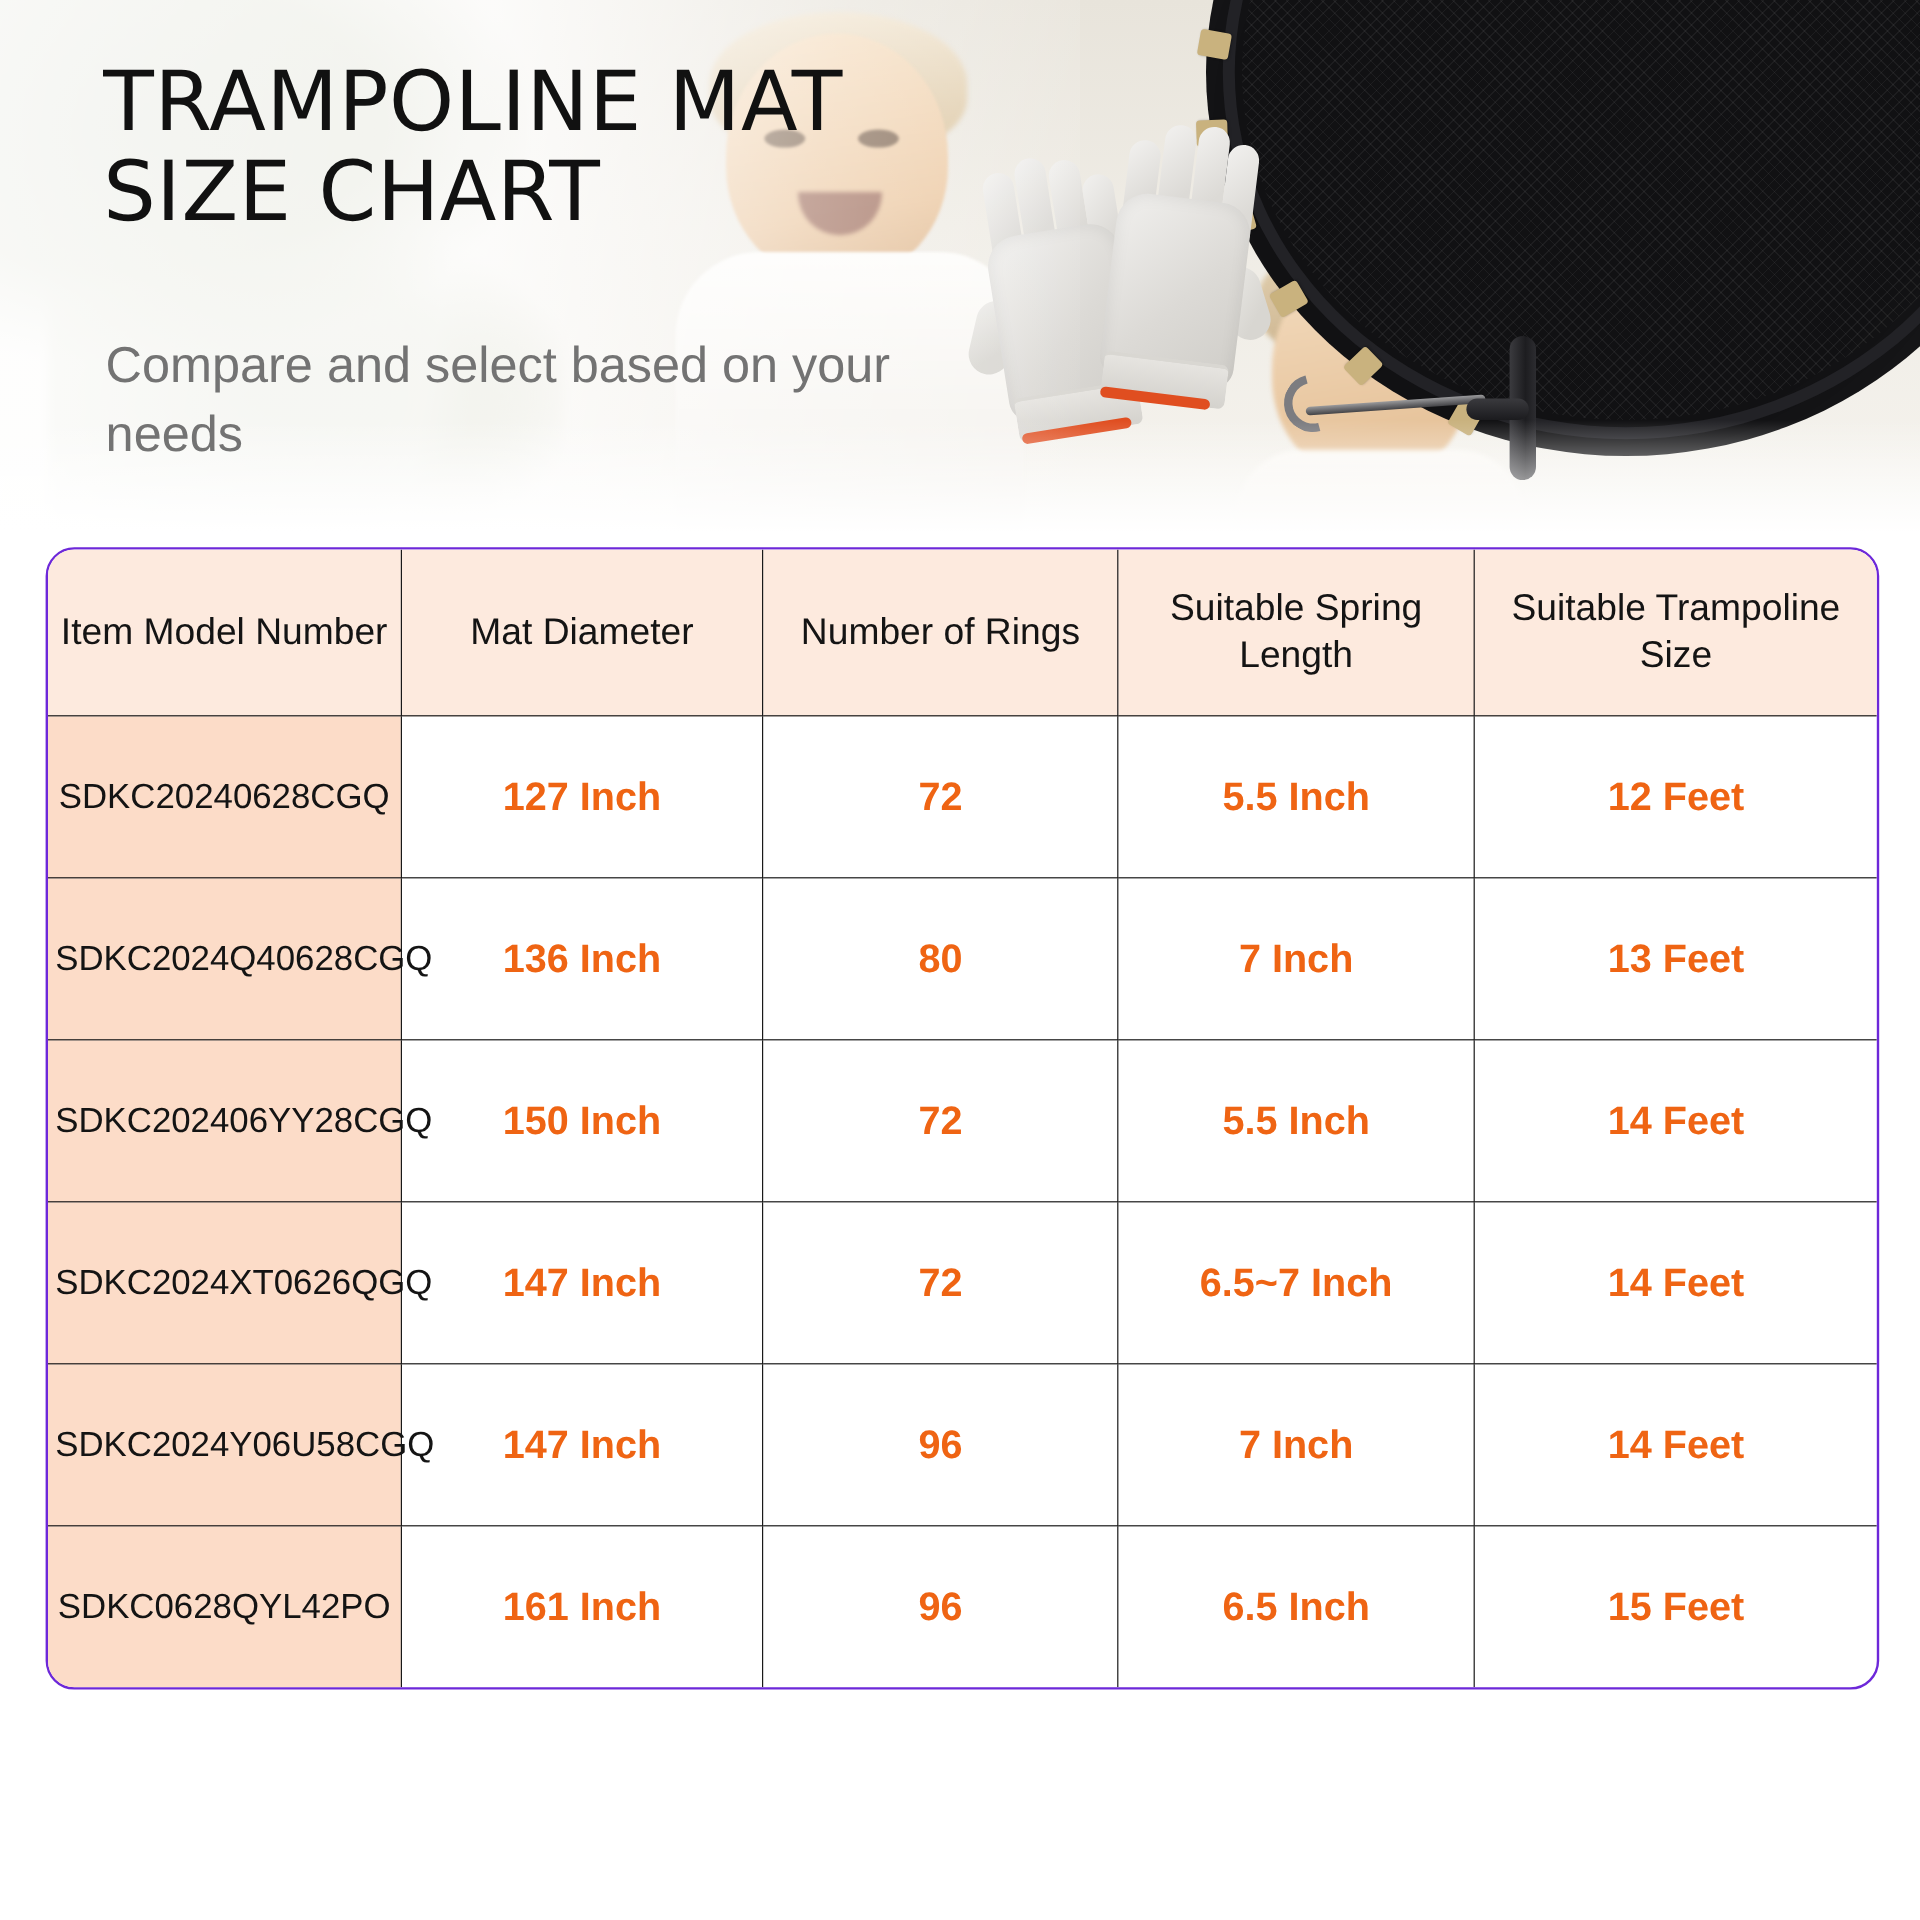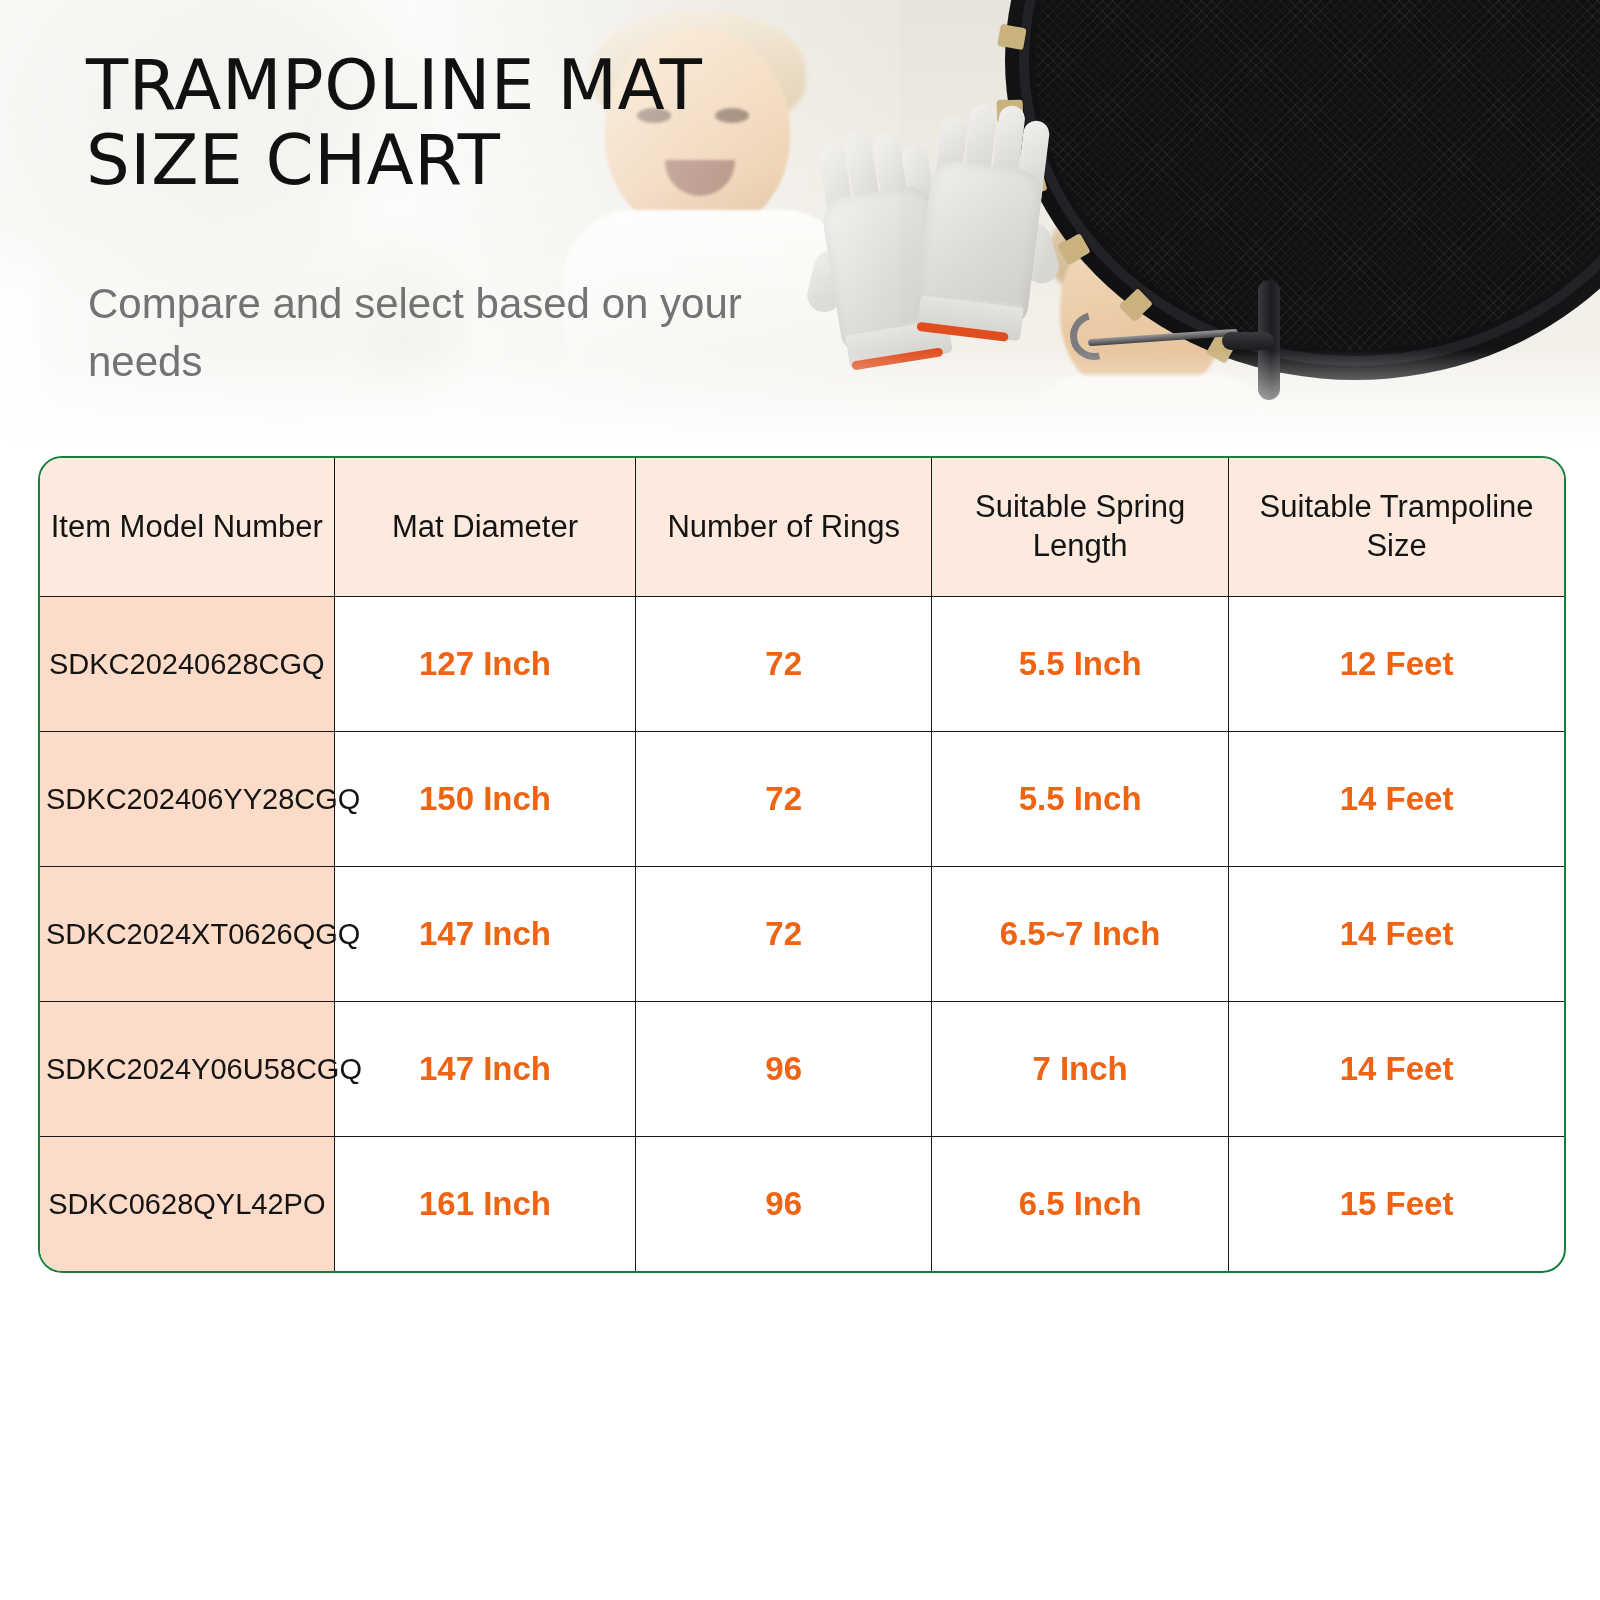--- a/index.html
+++ b/index.html
@@ -260,21 +260,21 @@
     line-height: 1.38;
     color: #737373;
     font-family: "Liberation Sans", sans-serif;
   }
 
   
   .table-wrap {
     position: absolute;
     left: 38px; top: 456px;
     width: 1524px;
-    border: 2px solid #15803d;
+    border: 2px solid #6d28d9;
     border-radius: 24px;
     overflow: hidden;
     background: #ffffff;
   }
   table {
     width: 100%;
     border-collapse: collapse;
     table-layout: fixed;
   }
   th, td {
@@ -409,20 +409,27 @@
     </thead>
     <tbody>
       <tr>
         <td class="model">SDKC20240628CGQ</td>
         <td class="val">127 Inch</td>
         <td class="val">72</td>
         <td class="val">5.5 Inch</td>
         <td class="val">12 Feet</td>
       </tr>
       <tr>
+        <td class="model">SDKC2024Q40628CGQ</td>
+        <td class="val">136 Inch</td>
+        <td class="val">80</td>
+        <td class="val">7 Inch</td>
+        <td class="val">13 Feet</td>
+      </tr>
+      <tr>
         <td class="model">SDKC202406YY28CGQ</td>
         <td class="val">150 Inch</td>
         <td class="val">72</td>
         <td class="val">5.5 Inch</td>
         <td class="val">14 Feet</td>
       </tr>
       <tr>
         <td class="model">SDKC2024XT0626QGQ</td>
         <td class="val">147 Inch</td>
         <td class="val">72</td>

